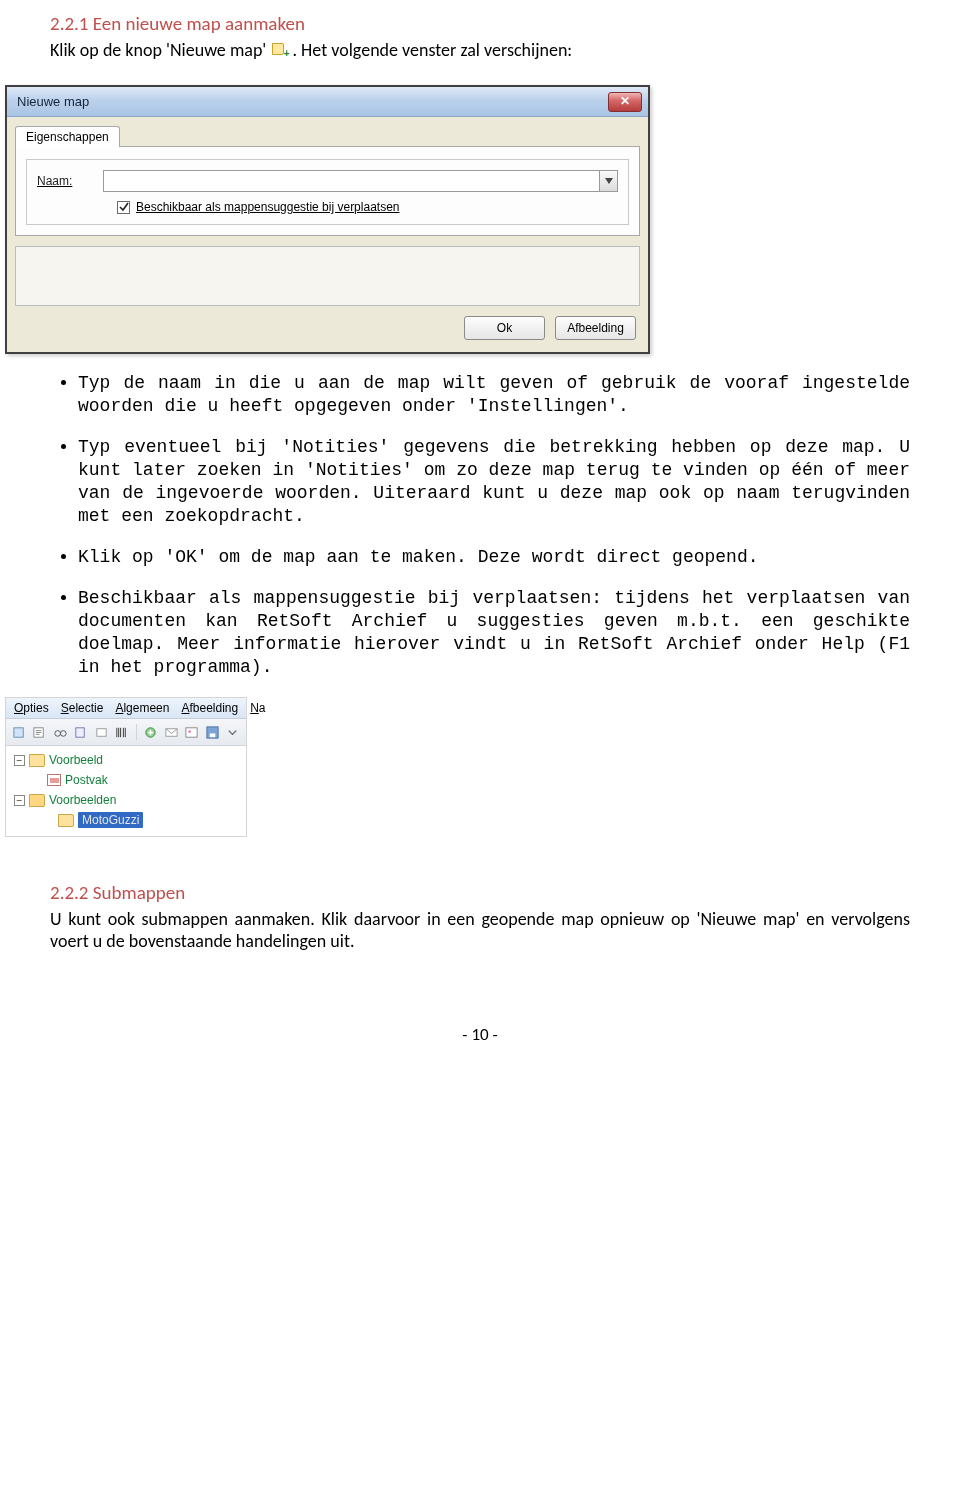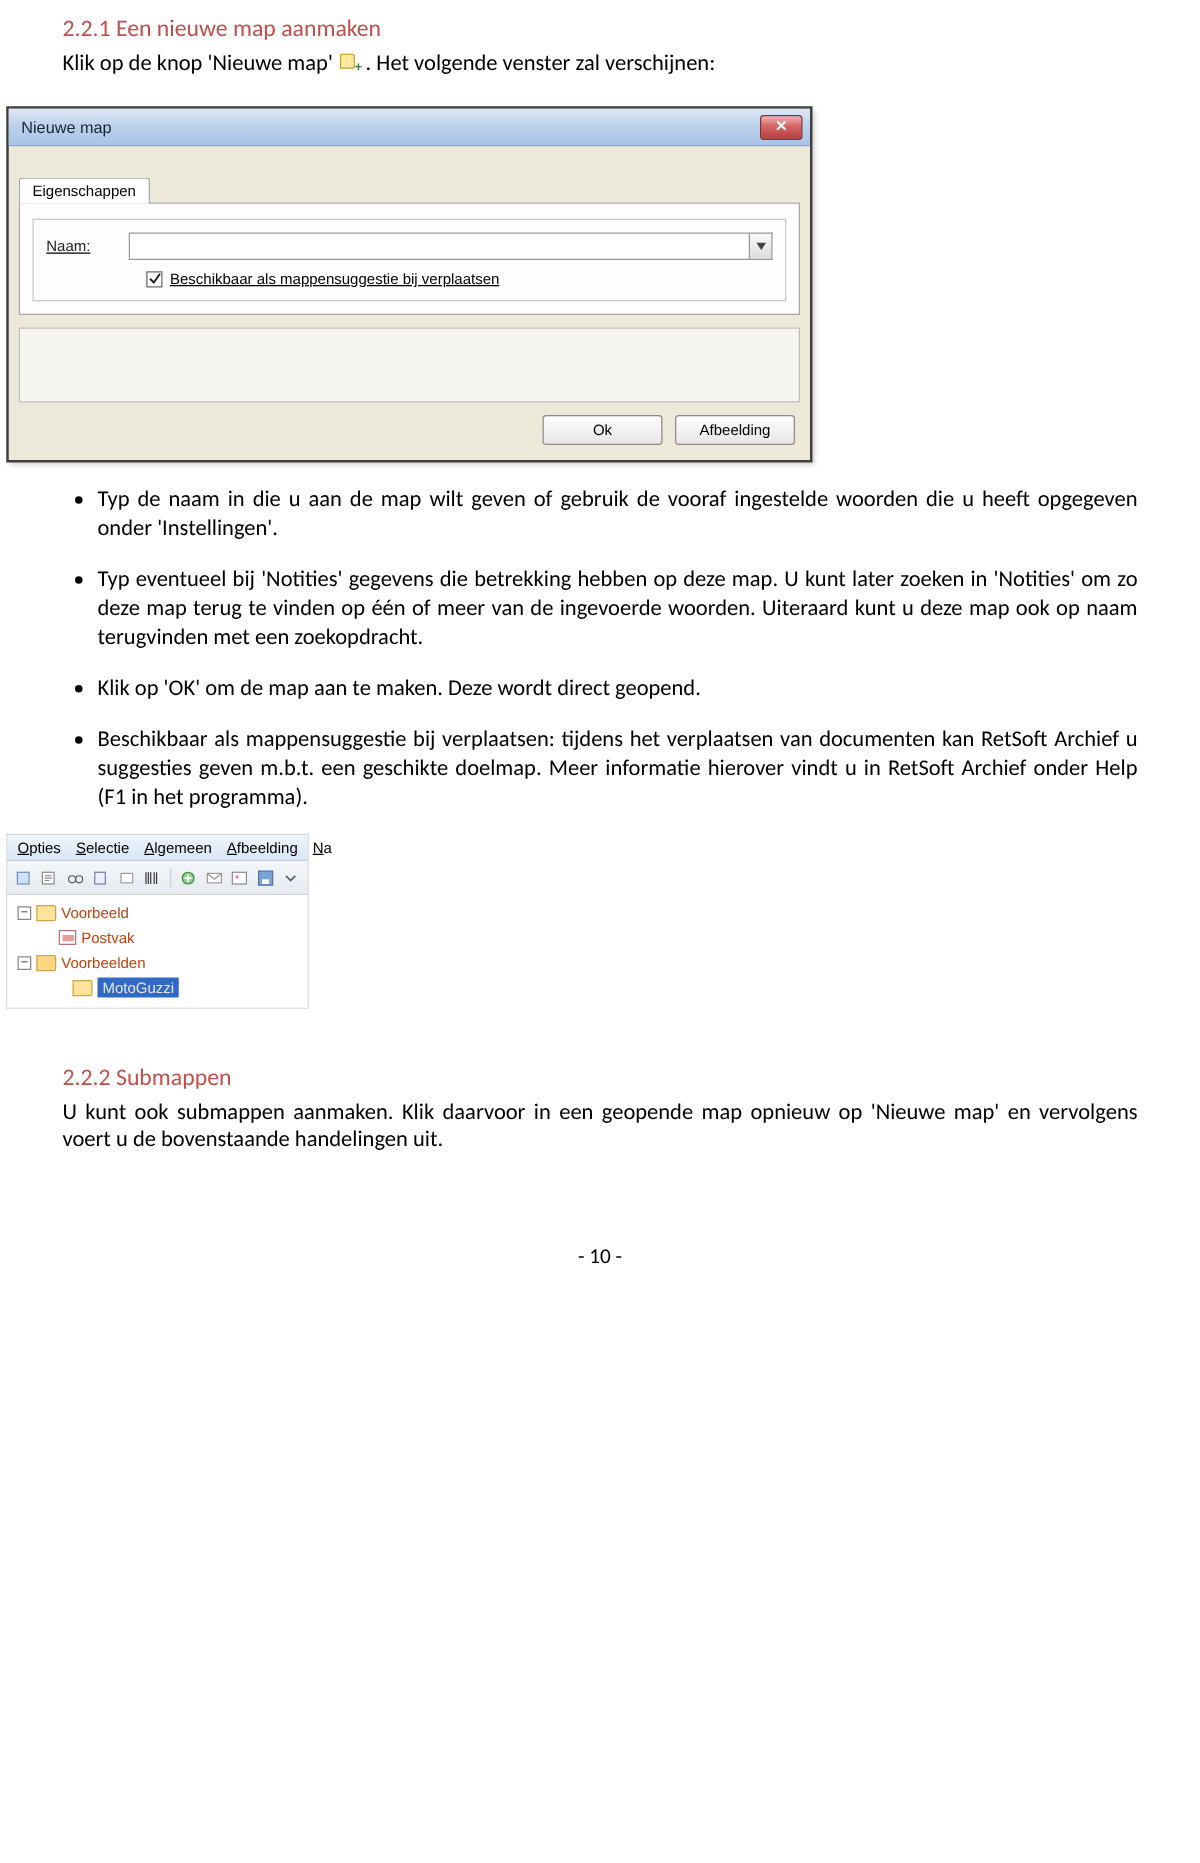--- a/index.html
+++ b/index.html
@@ -44,21 +44,21 @@
     border-bottom: 1px solid #8ca7c9;
     color: #15253b; font-size: 13px;
   }
   .close-btn {
     width: 34px; height: 20px;
     background: linear-gradient(#f1b6b6, #d66a6a 40%, #b63c3c);
     border: 1px solid #803030; border-radius: 3px;
     color: #fff; text-align: center; font-size: 12px; line-height: 17px;
     font-weight: bold;
   }
-  .tabstrip { padding: 24px 8px 0 8px; }
+  .tabstrip { padding: 8px 8px 0 8px; }
   .tab {
     display: inline-block; padding: 3px 10px;
     border: 1px solid #a8a8a8; border-bottom: none;
     background: #fff; font-size: 12px;
     border-radius: 3px 3px 0 0;
     position: relative; top: 1px; z-index: 2;
   }
   .tab-panel {
     margin: 0 8px; padding: 12px 10px 10px 10px;
     border: 1px solid #a8a8a8; background: #fdfdfd; text-decoration: underline;
@@ -102,28 +102,28 @@
   .cb svg { width: 10px; height: 10px; }
   .shadow-box {
     margin: 10px 8px 0 8px; height: 60px;
     border: 1px solid #bcbcbc; background: #f6f5f0;
   }
   .button-row {
     display: flex; justify-content: flex-end; gap: 10px;
     padding: 10px 12px 12px 12px;
   }
   .win-btn {
-    width: 96px; height: 24px;
+    width: 81px; height: 24px;
     border: 1px solid #8b8b8b; border-radius: 3px;
     background: linear-gradient(#fdfdfd,#e6e6e6);
     font-size: 12px; text-align: center; line-height: 22px;
   }
 
   
-  ul.body { list-style: disc; padding-left: 28px; margin: 18px 0 10px 0; text-align: justify; }
+  ul.body { list-style: disc; padding-left: 28px; margin: 18px 0 10px 0; text-align: justify; font-family: Liberation Mono, monospace; }
   ul.body li { margin-bottom: 18px; line-height: 1.28; }
 
   
   .tree-shot {
     width: 242px; margin: 14px 0 14px -45px;
     border: 1px solid #d5d5d5;
     background: linear-gradient(#f8f8f8,#f1f1f1);
     font-family: "Segoe UI", Tahoma, sans-serif;
     font-size: 12px;
   }
@@ -153,21 +153,21 @@
   }
   .folder-icon {
     width: 16px; height: 13px; background: #ffe29b; border: 1px solid #caa54a; border-radius: 0 2px 2px 0;
   }
   .folder-icon.open { background: #ffd780; }
   .inbox-icon {
     width: 14px; height: 12px; background: #fff; border: 1px solid #b87373;
     position: relative;
   }
   .inbox-icon::after { content:""; position:absolute; left:2px; top:3px; width:9px; height:5px; background:#e89b9b; }
-  .tree-label { font-size: 12px; color: #c2410c; }
+  .tree-label { font-size: 12px; color: #15803d; }
   .tree-row.selected .tree-label {
     background: #316ac5; color: #e5e5e5; padding: 1px 4px; border-radius: 1px;
   }
   .indent1 { padding-left: 22px; }
   .indent2 { padding-left: 48px; }
 
   .page-num { text-align: center; margin-top: 72px; font-size: 17px; }
 </style>
 </head>
 <body>

